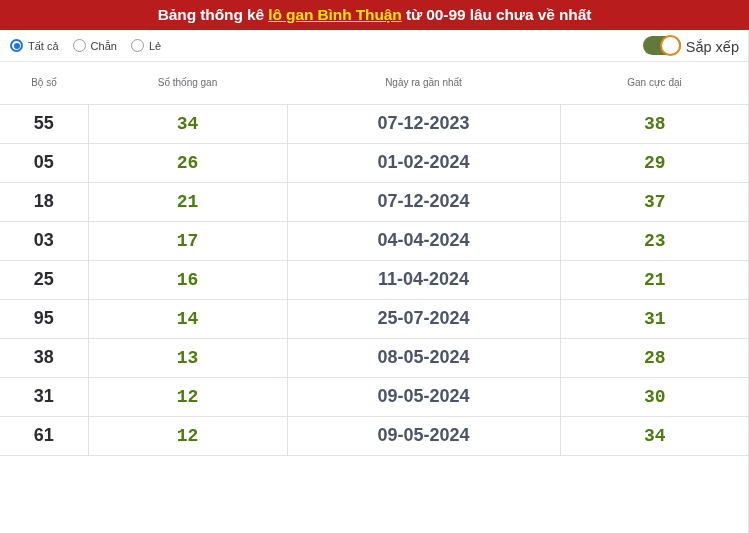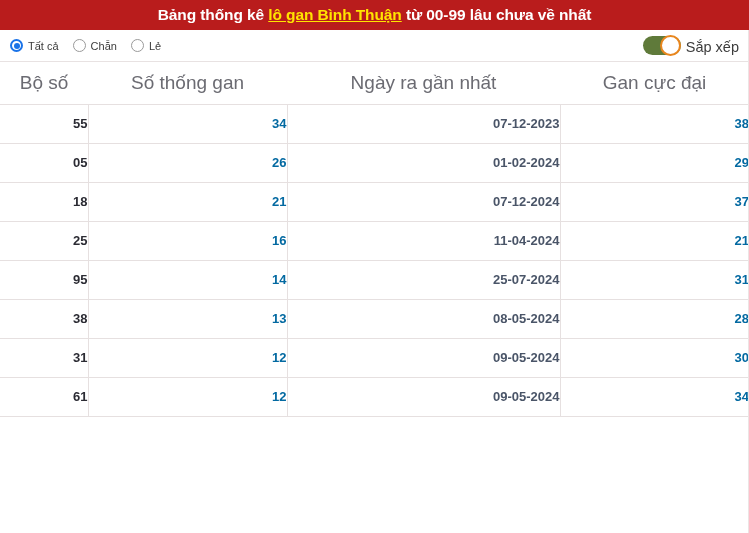--- a/index.html
+++ b/index.html
@@ -145,50 +145,51 @@
     table-layout: fixed;
   }
 
   table.gan-table col.c1 { width: 88px; }
   table.gan-table col.c2 { width: 199px; }
   table.gan-table col.c3 { width: 273px; }
   table.gan-table col.c4 { width: 189px; }
 
   table.gan-table th {
     height: 42px;
-    font-size: 19px;
+    font-size: 10px;
     font-weight: normal;
     color: #6b6b72;
     text-align: center;
     border-bottom: 1px solid #e6e0e0;
     background: #ffffff;
     vertical-align: middle;
   }
 
   table.gan-table td {
     height: 39px;
-    text-align: right;
+    text-align: center;
     vertical-align: middle;
     border-bottom: 1px solid #e6e0e0;
     border-right: 1px solid #e6e0e0;
     background: #ffffff;
-    font-size: 13px;
+    font-size: 18px;
     font-weight: bold;
   }
 
   table.gan-table td:last-child {
     border-right: none;
   }
 
   .cell-num {
     color: #2b2b33;
   }
 
   .cell-red {
-    color: #0369a1;
+    color: #4d7c0f;
+    font-family: Liberation Mono, monospace;
   }
 
   .cell-date {
     color: #4a5568;
     font-weight: normal;
     font-size: 16px;
   }
 
   .edge-right {
     position: absolute;
@@ -268,20 +269,26 @@
           <td class="cell-date">01-02-2024</td>
           <td class="cell-red">29</td>
         </tr>
         <tr>
           <td class="cell-num">18</td>
           <td class="cell-red">21</td>
           <td class="cell-date">07-12-2024</td>
           <td class="cell-red">37</td>
         </tr>
         <tr>
+          <td class="cell-num">03</td>
+          <td class="cell-red">17</td>
+          <td class="cell-date">04-04-2024</td>
+          <td class="cell-red">23</td>
+        </tr>
+        <tr>
           <td class="cell-num">25</td>
           <td class="cell-red">16</td>
           <td class="cell-date">11-04-2024</td>
           <td class="cell-red">21</td>
         </tr>
         <tr>
           <td class="cell-num">95</td>
           <td class="cell-red">14</td>
           <td class="cell-date">25-07-2024</td>
           <td class="cell-red">31</td>

